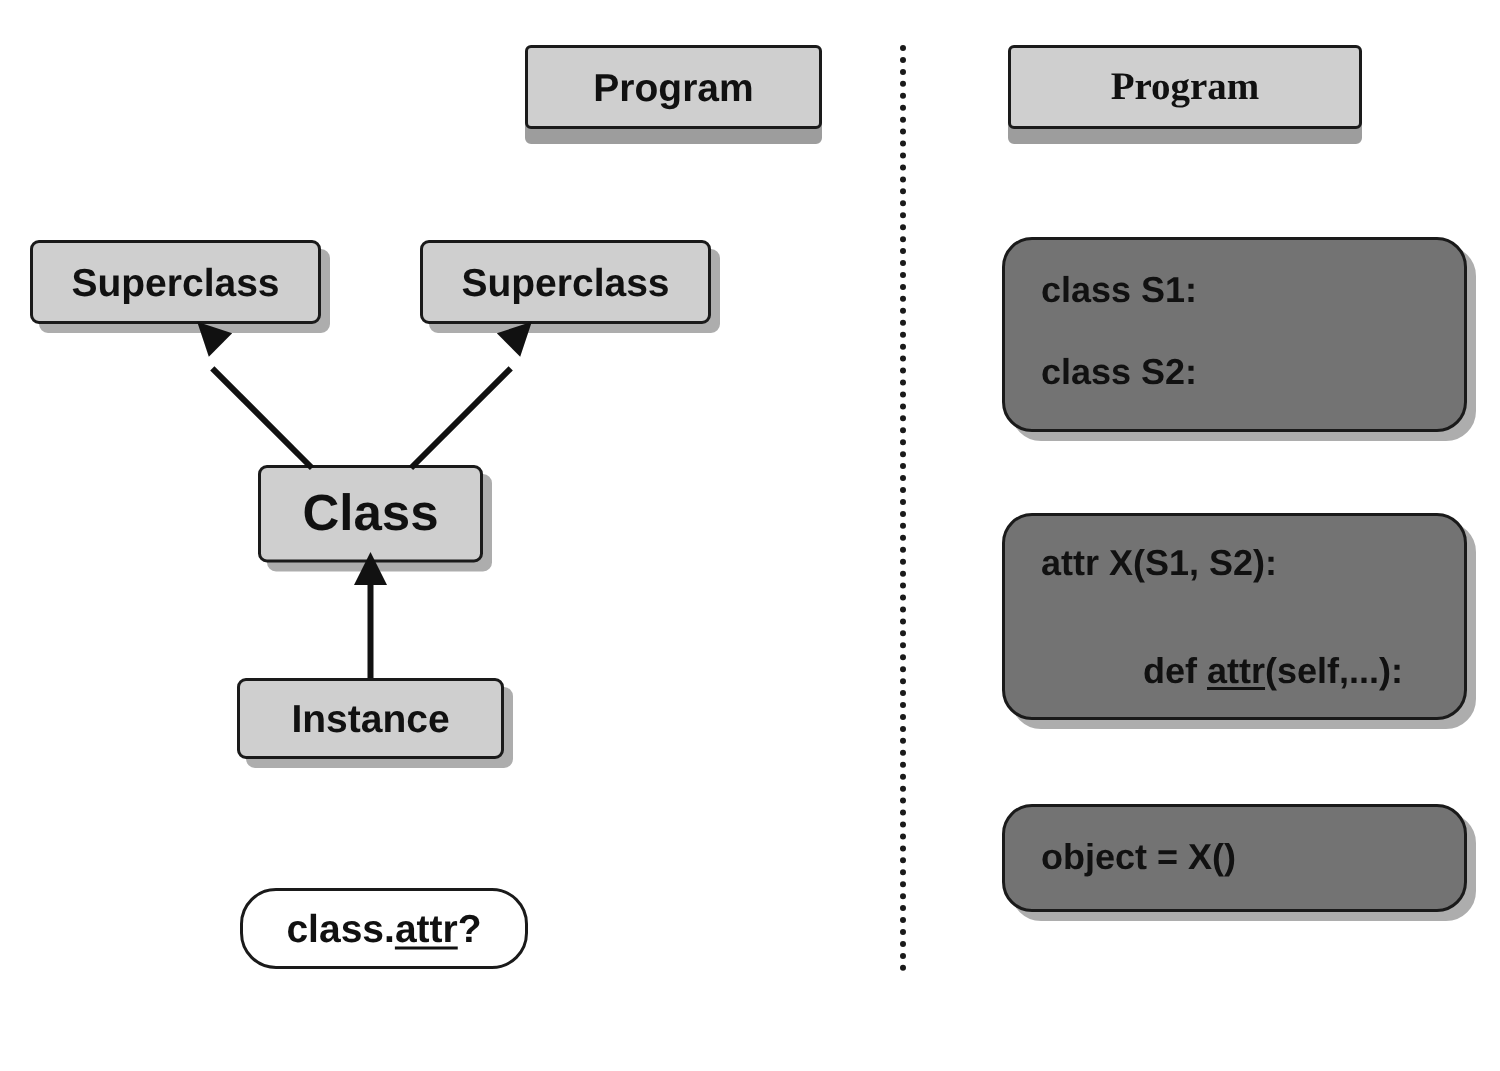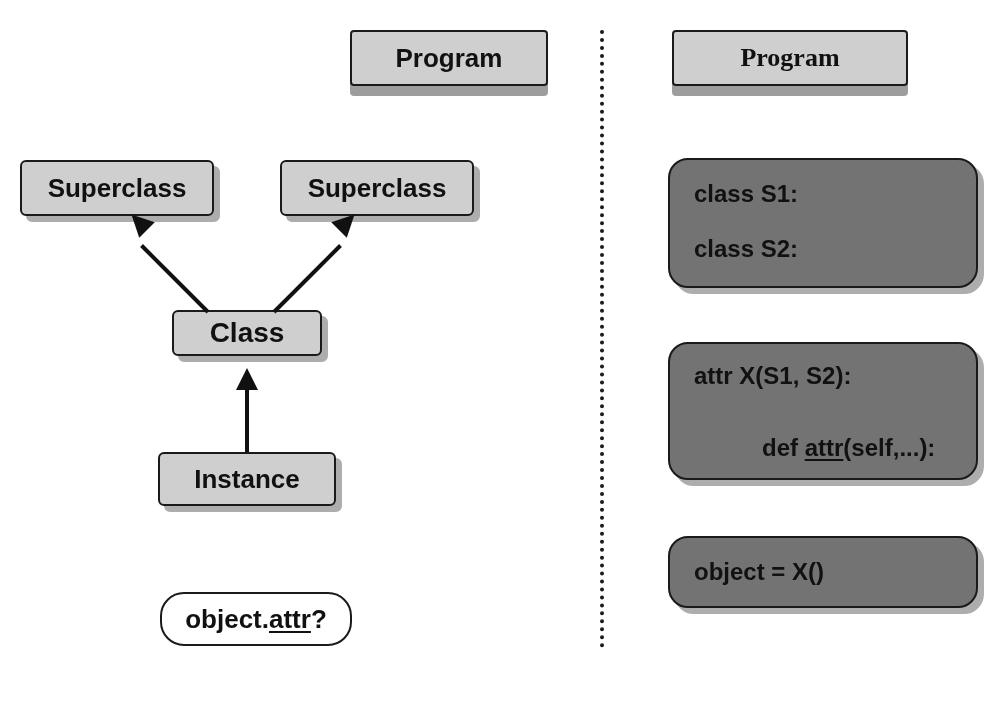--- a/index.html
+++ b/index.html
@@ -38,21 +38,21 @@
   .header-shadow {
     filter: drop-shadow(0 10px 0 #9d9d9d);
   }
 
   
   .hdr-objects  { left: 350px; top: 30px; width: 198px; height: 56px; font-size: 26px; border-radius: 4px; }
   .hdr-program  { left: 672px; top: 30px; width: 236px; height: 56px; font-size: 26px; border-radius: 4px; font-family: Liberation Serif, serif; }
 
   .super-left   { left: 20px;  top: 160px; width: 194px; height: 56px; font-size: 26px; }
   .super-right  { left: 280px; top: 160px; width: 194px; height: 56px; font-size: 26px; }
-  .class-box    { left: 172px; top: 310px; width: 150px; height: 46px; font-size: 28px; }
+  .class-box    { left: 172px; top: 310px; width: 150px; height: 65px; font-size: 34px; }
   .instance-box { left: 158px; top: 452px; width: 178px; height: 54px; font-size: 26px; }
 
   .query-box    { left: 160px; top: 592px; width: 192px; height: 54px;
                   border-radius: 24px; font-size: 26px; }
 
   .code-box-1 { left: 668px; top: 158px; width: 310px; height: 130px; font-size: 24px; line-height: 1.7; }
   .code-box-2 { left: 668px; top: 342px; width: 310px; height: 138px; font-size: 24px; line-height: 1.5; }
   .code-box-3 { left: 668px; top: 536px; width: 310px; height: 72px;  font-size: 24px; display:flex; align-items:center; }
 
   .code-line { white-space: pre; font-weight: 700; }
@@ -92,21 +92,21 @@
   <div class="box gray hdr-program header-shadow">Program</div>
 
   <div class="divider"></div>
 
   <div class="box gray super-left drop-shadow">Superclass</div>
   <div class="box gray super-right drop-shadow">Superclass</div>
   <div class="box gray class-box drop-shadow">Class</div>
   <div class="box gray instance-box drop-shadow">Instance</div>
 
   <div class="box white query-box">
-    <span>object.</span>
+    <span>class.</span>
       <span class="u">attr</span>
       <span>?</span>
   </div>
 
   <div class="arrow" style="left:247px; top:368px; width:0; height:84px;">
     <div class="shaft" style="left:-2px; top:18px; width:4px; height:66px;"></div>
     <div class="head" style="left:-11px; top:0;"></div>
   </div>
 
   <div class="arrow" style="left:120px; top:218px;">

